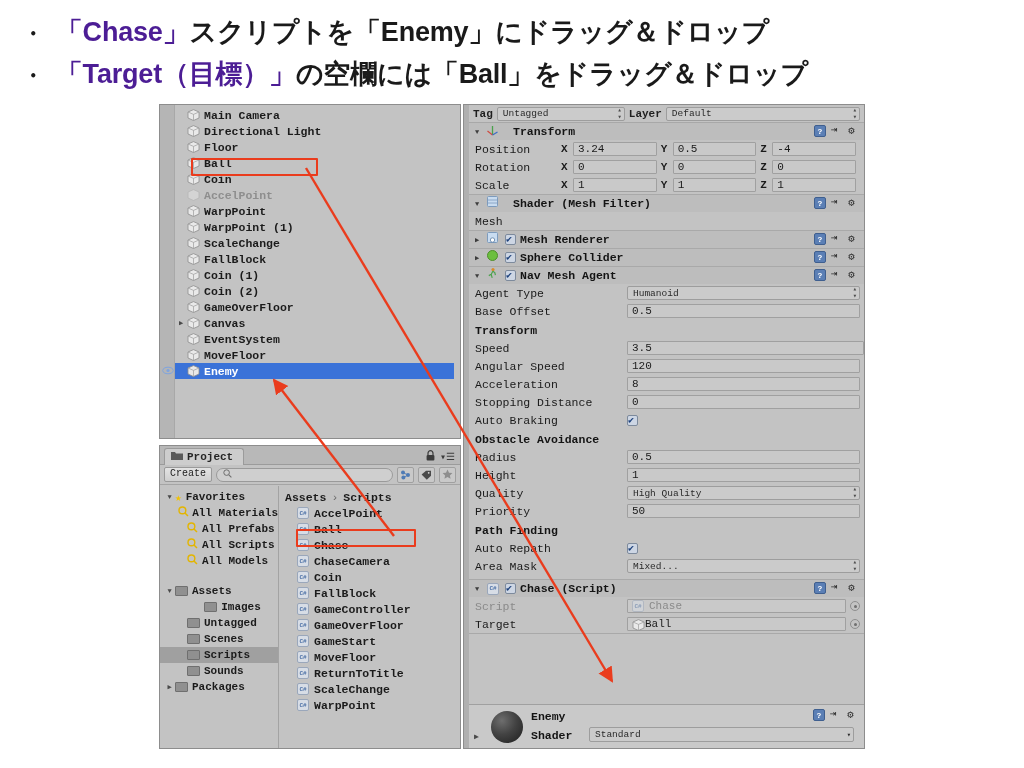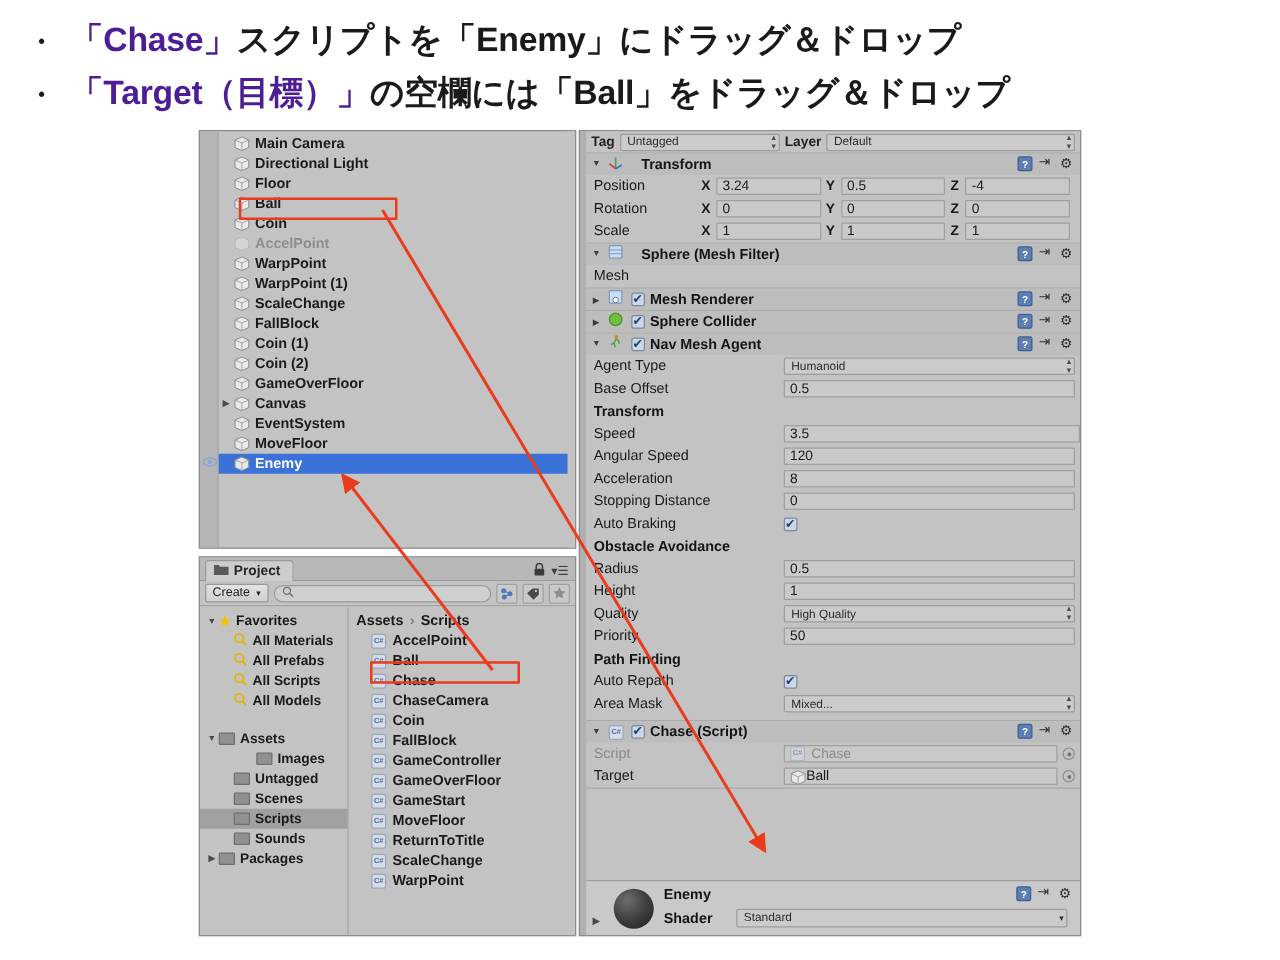--- a/index.html
+++ b/index.html
@@ -12,21 +12,21 @@
   #root { position:relative; width:1024px; height:768px; }
 
   
   .bullets { position:absolute; left:0; top:12px; width:1024px; }
   .bullet { display:flex; align-items:baseline; font-size:27px; font-weight:bold;
             color:#1a1a1a; line-height:40px; padding-left:22px; letter-spacing:-0.2px; }
   .bullet .dot { font-size:22px; margin-right:12px; color:#1a1a1a; }
   .red { color:#4c1d95; }
 
   
-  #unity { position:absolute; left:159px; top:104px; width:651px; height:645px; }
+  #unity { position:absolute; left:159px; top:104px; width:651px; height:645px;font-family:Liberation Mono, monospace; }
 
   
   #hierarchy { position:absolute; left:0px; top:0px; width:302px; height:335px;
                background:#c3c3c3; border:1px solid #8d8d8d; }
   #hier-eye-col { position:absolute; left:0; top:0; width:15px; height:100%; background:#b5b5b5;
                   border-right:1px solid #a8a8a8; }
   #hier-scroll { position:absolute; right:0; top:0; width:6px; height:100%; background:#c3c3c3; }
   .hier-list { position:absolute; left:15px; top:2px; right:6px; }
   .hrow { position:relative; height:16px; display:flex; align-items:center;
           font-size:11.5px; color:#1b1b1b; font-weight:bold; white-space:nowrap; }
@@ -45,21 +45,21 @@
   .ptab { position:absolute; left:4px; top:2px; height:17px; padding:0 10px 0 6px;
           background:#cdcdcd; border:1px solid #9b9b9b; border-bottom:none;
           border-radius:3px 3px 0 0; display:flex; align-items:center; gap:4px;
           font-size:11px; font-weight:bold; color:#262626; }
   .lock-icons { position:absolute; right:5px; top:4px; display:flex; gap:5px; align-items:center;
                 font-size:10px; color:#3b3b3b; }
   #proj-toolbar { position:relative; height:20px; background:#c3c3c3;
                   border-bottom:1px solid #a5a5a5; display:flex; align-items:center; padding:0 4px; gap:4px;}
   .create-btn { height:15px; padding:0 5px; background:linear-gradient(#e3e3e3,#cfcfcf);
                 border:1px solid #9a9a9a; border-radius:2px; font-size:10px; color:#222;
-                display:flex; align-items:center; gap:5px; }
+                display:flex; align-items:center; gap:5px;flex-direction:column; }
   .search-box { flex:1; height:14px; background:#cfcfcf; border:1px solid #9a9a9a;
                 border-radius:7px; display:flex; align-items:center; padding:0 6px; gap:4px;
                 font-size:9px; color:#7a7a7a; max-width:180px;}
   .tb-icon { width:17px; height:16px; background:#c9c9c9; border:1px solid #a0a0a0;
              border-radius:2px; display:flex; align-items:center; justify-content:center; }
   #proj-body { position:absolute; left:0; top:40px; right:0; bottom:0; display:flex; }
   #proj-tree { width:119px; background:#c3c3c3; border-right:1px solid #a3a3a3; padding-top:3px; }
   #proj-content { flex:1; background:#c3c3c3; padding-top:3px; position:relative; }
   .prow { height:16px; display:flex; align-items:center; font-size:11px;
           color:#1b1b1b; font-weight:bold; white-space:nowrap; padding-left:4px; }
@@ -625,21 +625,21 @@
         <div class="comp">
           <div class="comp-head">
             <span class="tri">▼</span>
             <span>
               <svg width="13" height="13" viewBox="0 0 13 13">
                   <rect x="1.5" y="1.5" width="10" height="10" rx="1" fill="#c9dcf0" stroke="#7d9bbd"></rect>
                   <line x1="1.5" y1="5" x2="11.5" y2="5" stroke="#7d9bbd" stroke-width="0.8"></line>
                   <line x1="1.5" y1="8" x2="11.5" y2="8" stroke="#7d9bbd" stroke-width="0.8"></line>
                 </svg>
             </span>
-            <span class="comp-title" style="margin-left:10px">Sphere (Mesh Filter)</span>
+            <span class="comp-title" style="margin-left:10px">Shader (Mesh Filter)</span>
             <span class="comp-icons">
               <span class="ic-help">?</span>
               <span class="ic-preset">⇥</span>
               <span class="ic-gear">⚙</span>
             </span>
           </div>
           <div class="row">
             <span class="rlabel">Mesh</span>
           </div>
         </div>

